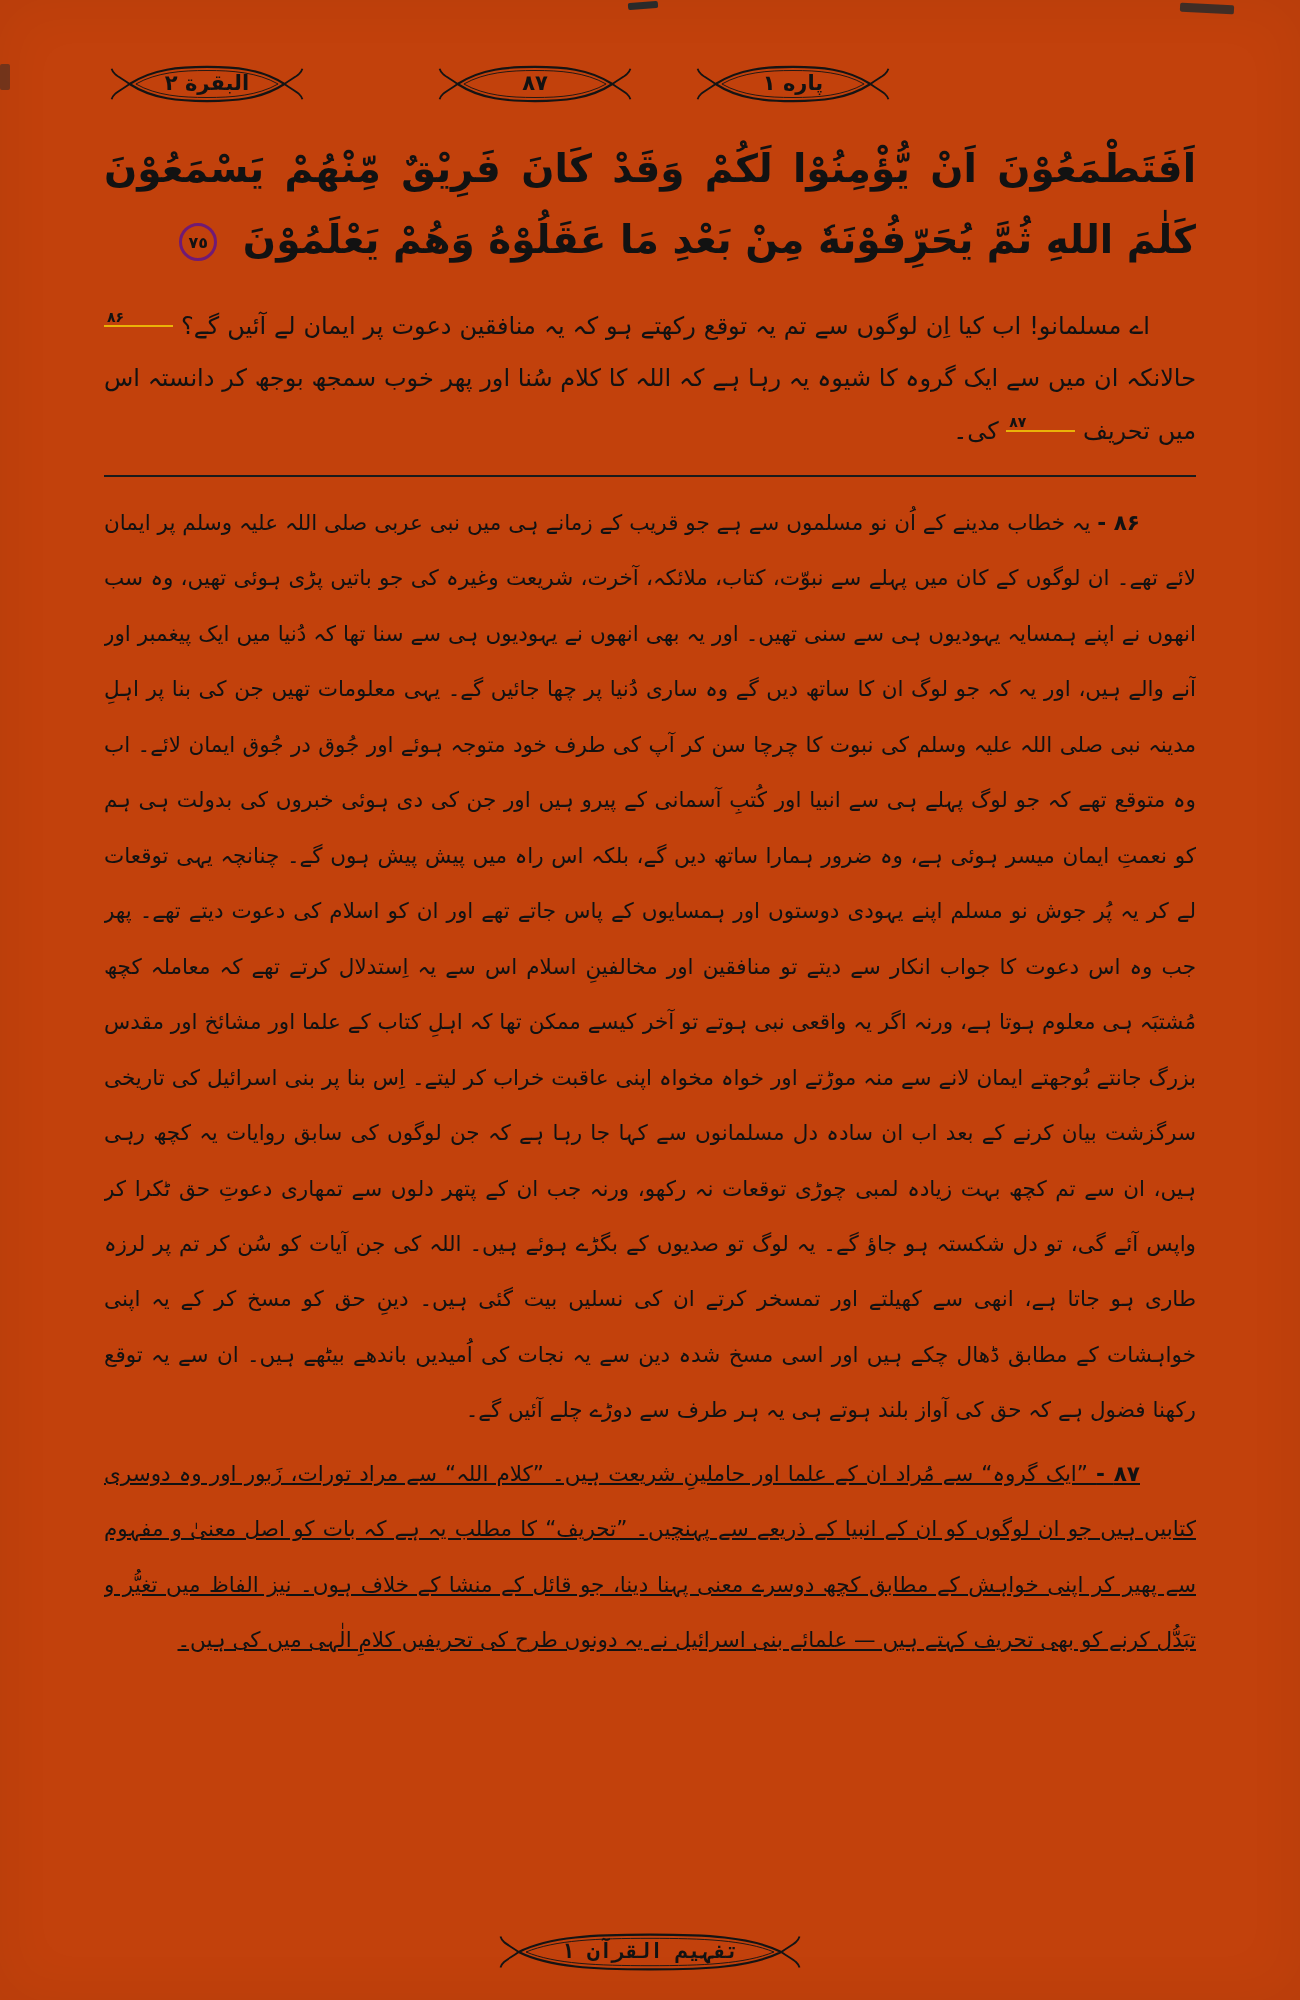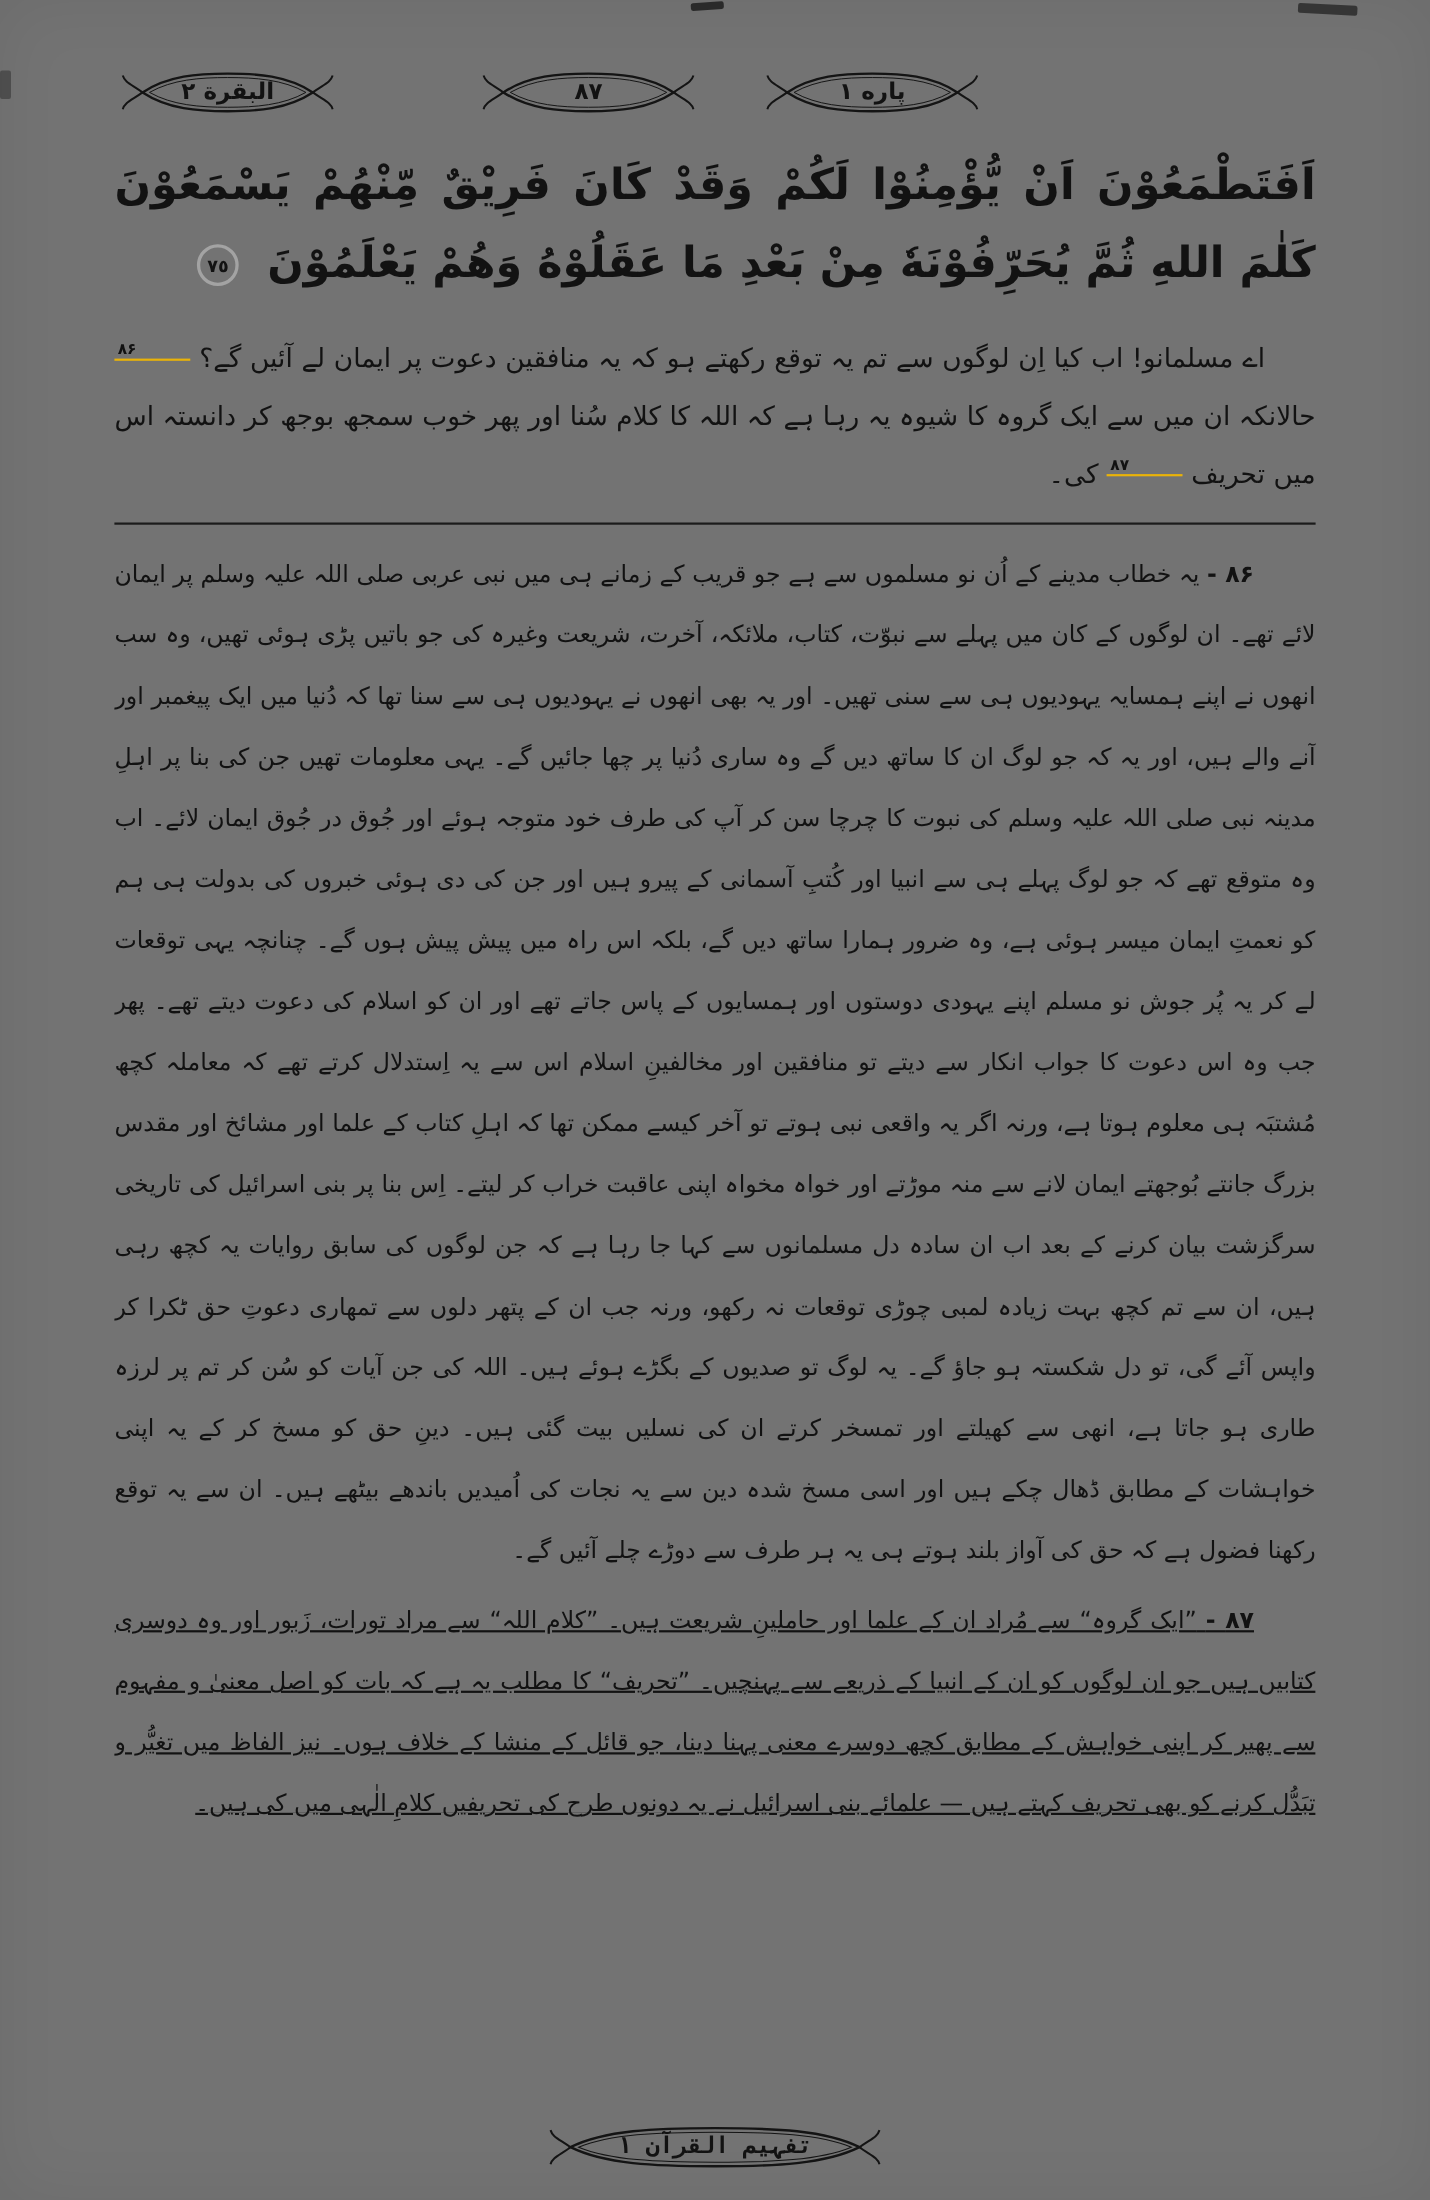--- a/index.html
+++ b/index.html
@@ -6,21 +6,21 @@
   html, body { width: 1300px; height: 2000px; overflow: hidden; }
   body {
     background: #f2f0ea;
     font-family: "DejaVu Sans", sans-serif;
     color: #121212;
   }
   .page {
     position: relative;
     width: 1300px;
     height: 2000px;
-    background: #737373;
+    background: #c2410c;
     box-shadow: inset 0 0 60px rgba(0,0,0,0.06);
     padding: 58px 104px 18px 104px;
     display: flex;
     flex-direction: column;
     overflow: hidden;
   }
   
   .speck { position: absolute; background: #2a2a2a; border-radius: 2px; }
   .speck-a { top: 2px; left: 628px; width: 30px; height: 7px; transform: rotate(-4deg); }
   .speck-b { top: 4px; right: 66px; width: 54px; height: 9px; transform: rotate(3deg); opacity: .85; }
@@ -47,21 +47,21 @@
     font-size: 39px;
     font-weight: 700;
     line-height: 1.82;
     flex: 0 0 auto;
     margin-bottom: 24px;
     letter-spacing: 0;
   }
   .verse-circle {
     display: inline-flex; align-items: center; justify-content: center;
     width: 38px; height: 38px;
-    border: 3px solid #a3a3a3; border-radius: 50%;
+    border: 3px solid #701a75; border-radius: 50%;
     font-size: 16px; font-weight: 700;
     vertical-align: middle;
     margin-right: 12px;
   }
 
   
   .translation {
     direction: rtl;
     text-align: justify;
     font-size: 24px;

